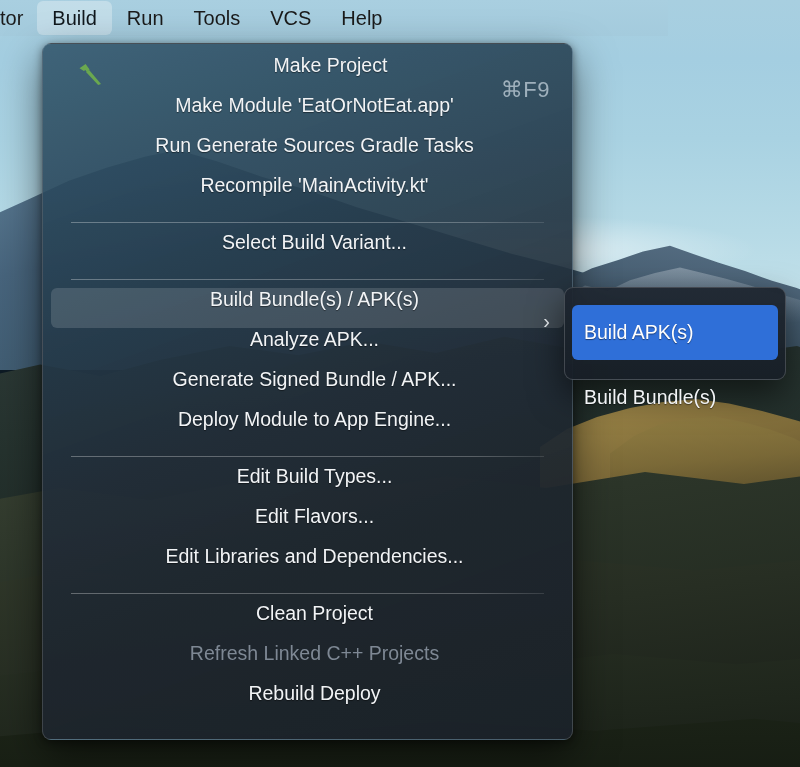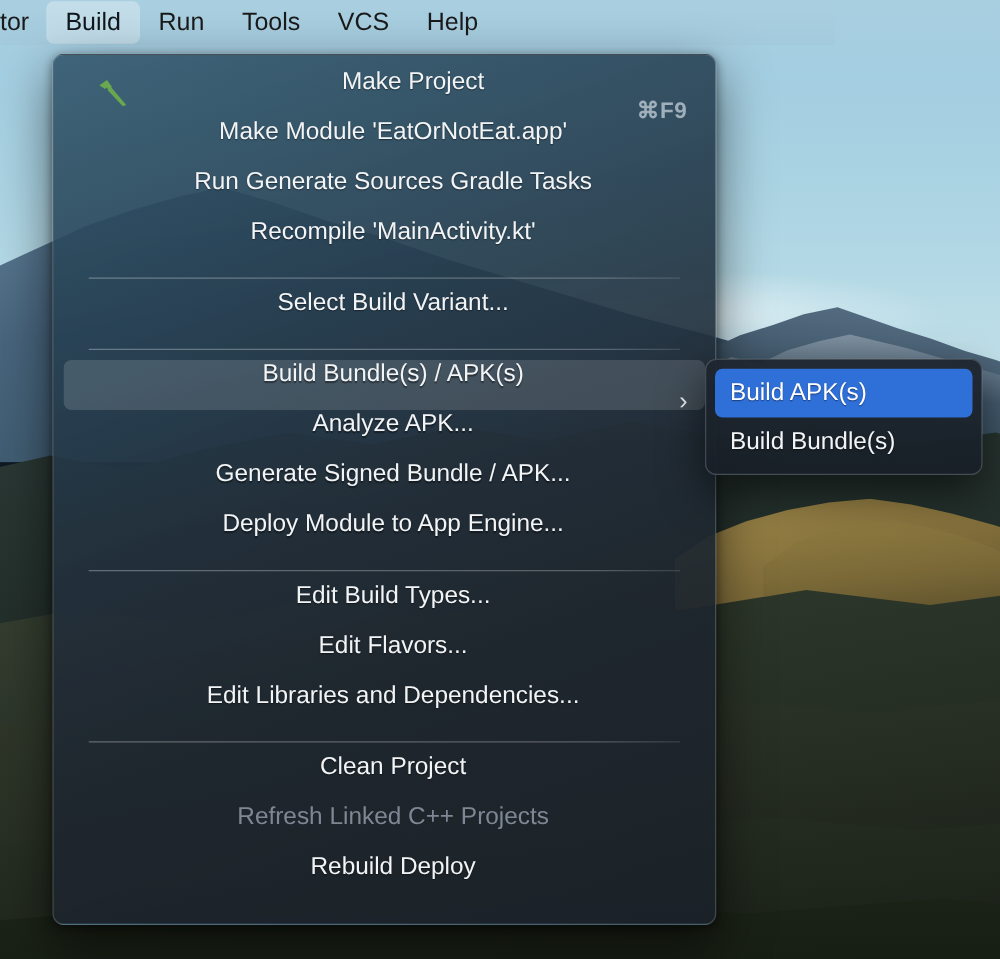--- a/index.html
+++ b/index.html
@@ -114,38 +114,38 @@
     position:relative; display:flex; align-items:center;
     height:40px; margin:0 8px; padding:0 14px 0 28px;
     border-radius:6px; color:#f2f4f6; font-size:19.5px; white-space:nowrap;flex-direction:column;
   }
   .mi .label { text-shadow:0 1px 1px rgba(0,0,0,.45); }
   .mi .hammer { position:absolute; left:26px; top:50%; transform:translateY(-50%); width:26px; height:22px; }
   .mi.with-icon .label { margin-left:32px; }
   .mi.disabled .label { color:#7e8894; text-shadow:none; }
   .mi.highlight { background:rgba(255,255,255,.14); }
   .mi .shortcut {
-    margin-left:auto; color:#9fb0bc; font-size:18px; letter-spacing:.5px;
-    display:flex; align-items:center; gap:2px;font-weight:bold;
+    margin-left:auto; color:#9fb0bc; font-size:22px; letter-spacing:.5px;
+    display:flex; align-items:center; gap:2px;
   }
   .mi .chev { margin-left:auto; color:#e7ebef; font-size:20px; line-height:1; }
   .sep { height:1px; margin:8px 28px; background:linear-gradient(90deg, rgba(255,255,255,.30), rgba(255,255,255,.26) 85%, rgba(255,255,255,.12)); }
 
   
   #apk-submenu {
     position:absolute; left:564px; top:287px; width:222px; height:93px;
     border-radius:9px;
     background:linear-gradient(180deg, rgba(30,38,48,.95), rgba(24,31,39,.96));
     border:1px solid rgba(255,255,255,.18);
     box-shadow:0 14px 34px rgba(0,0,0,.55);
     padding:7px 0;
     z-index:50;
   }
   .smi {
-    display:flex; align-items:center; height:39px; margin:0 7px;
+    display:flex; align-items:center; height:55px; margin:10px 7px;
     padding:0 12px; border-radius:6px; color:#f2f4f6; font-size:19.5px; white-space:nowrap;
   }
   .smi .label { text-shadow:0 1px 1px rgba(0,0,0,.45); }
   .smi.selected { background:#2f6fd8; }
   .smi.selected .label { color:#ffffff; }
 </style>
 </head>
 <body>
 
 <div id="desktop">

